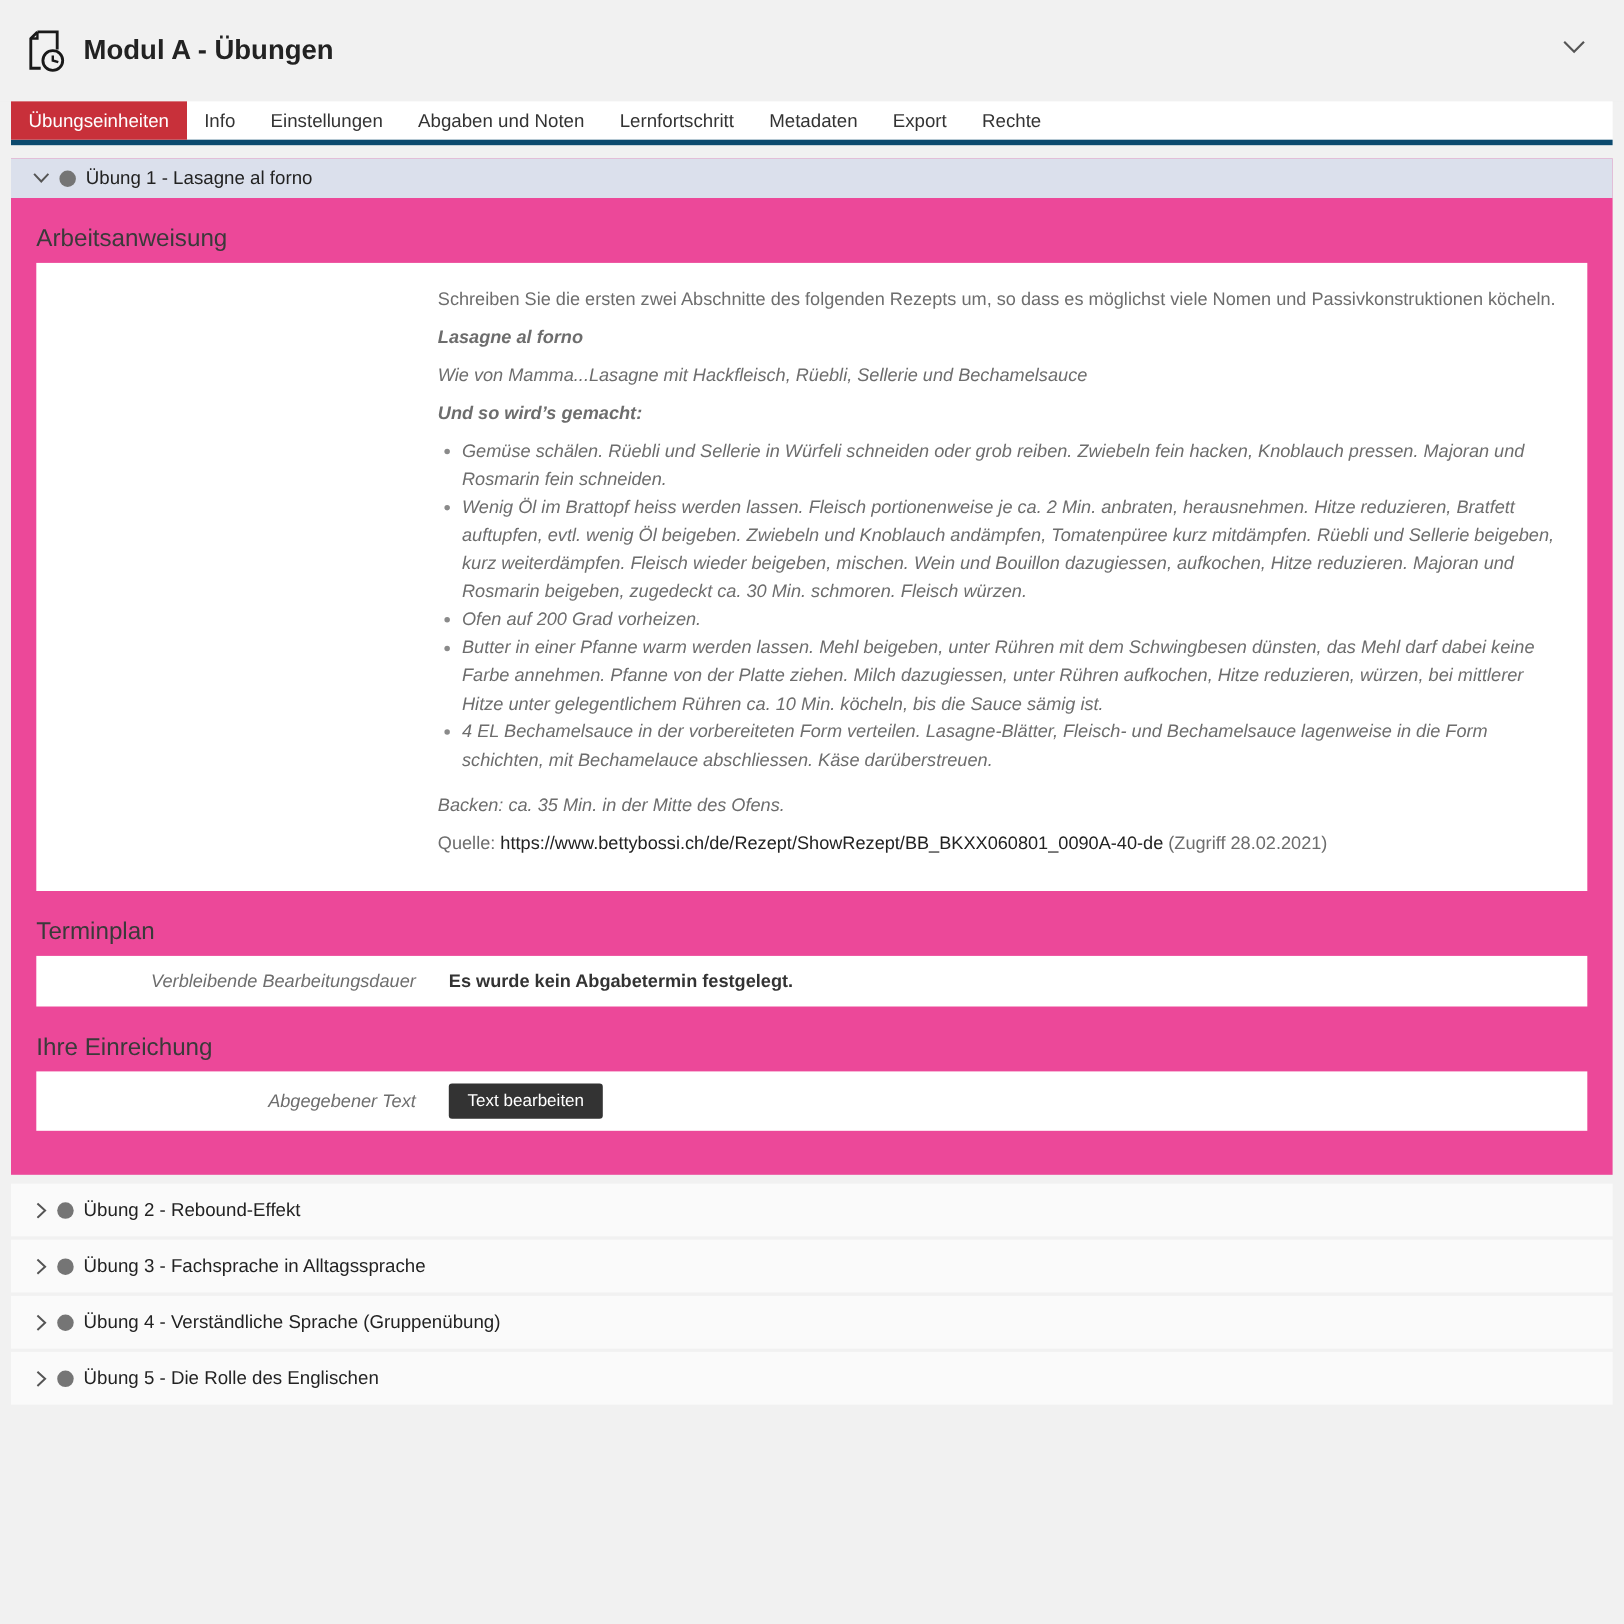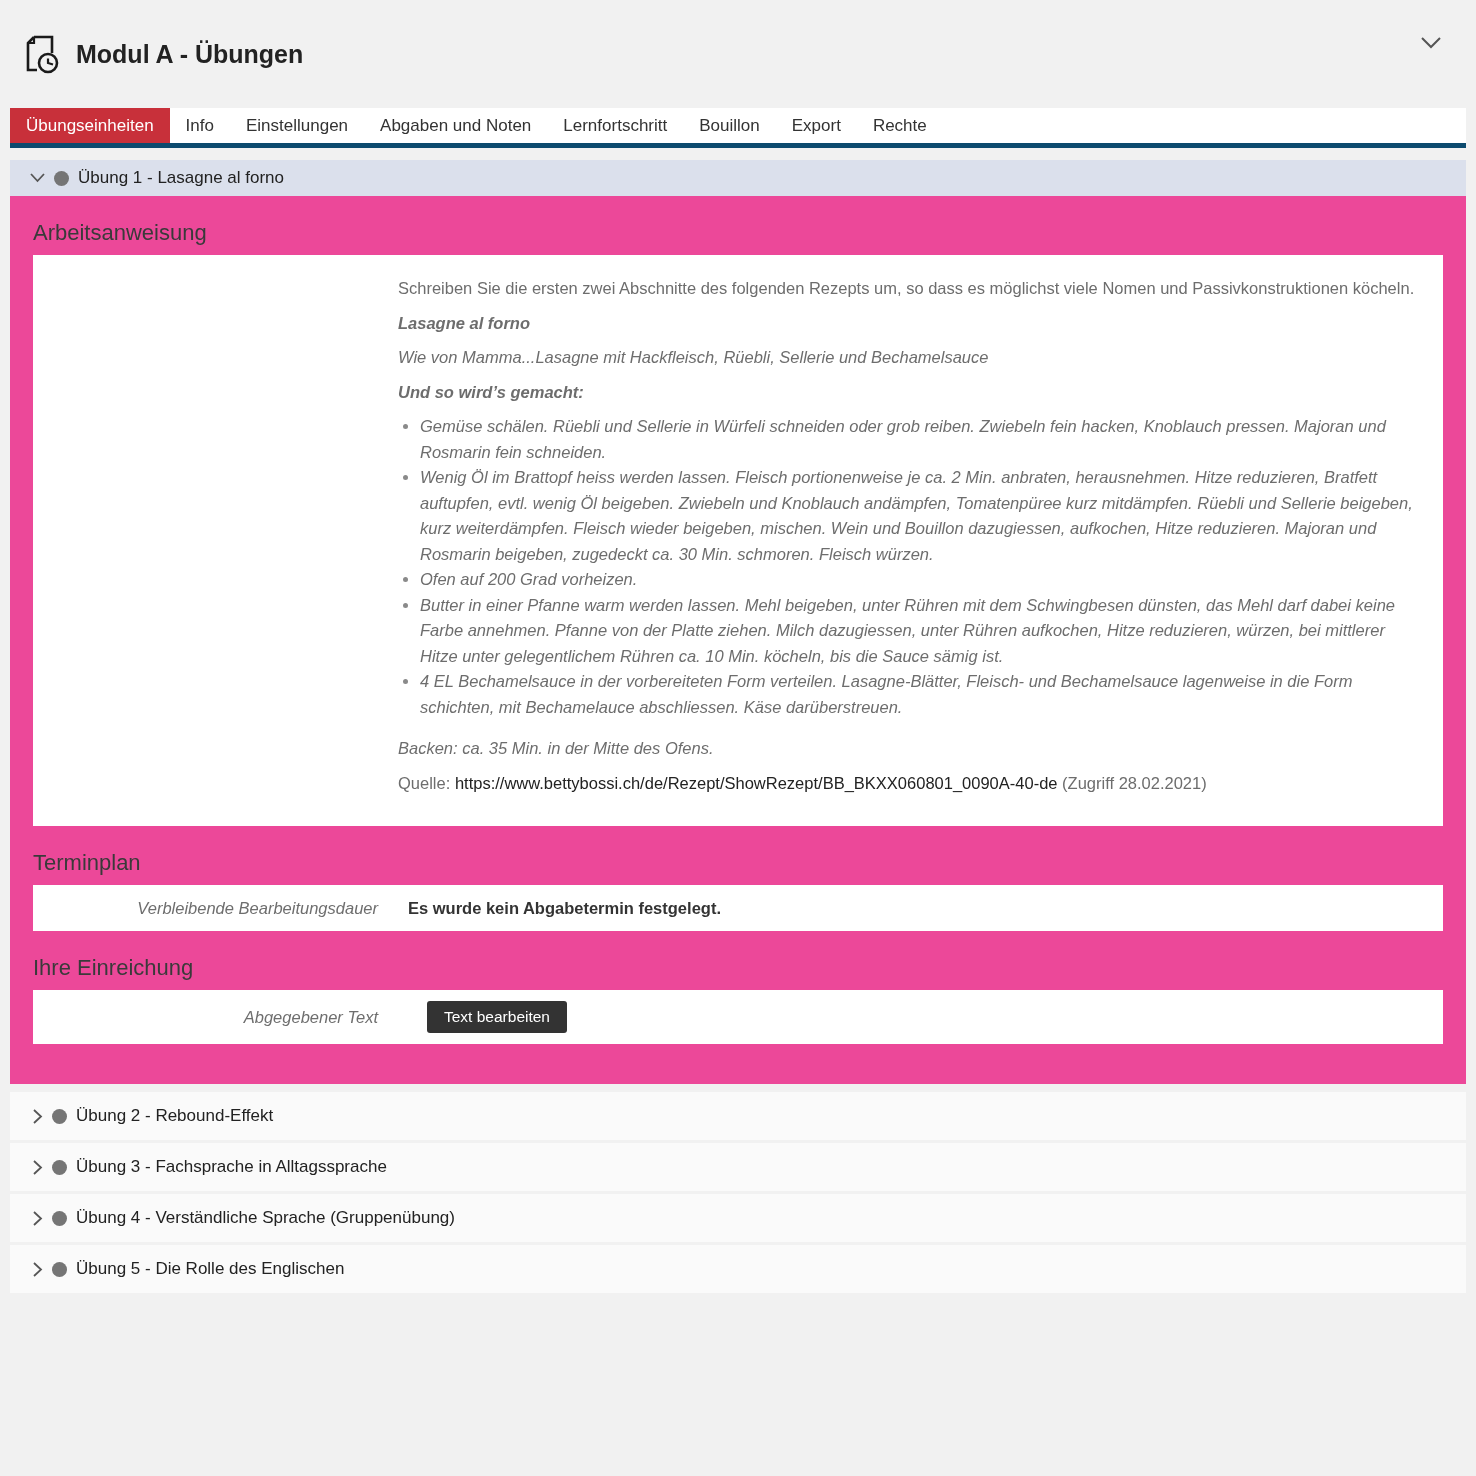--- a/index.html
+++ b/index.html
@@ -8,21 +8,21 @@
     width: 1476px; height: 1476px;
     background: #f1f1f1;
     font-family: "Liberation Sans", sans-serif;
     color: #333;
     overflow: hidden;
   }
 
   
   .app-header {
     position: relative;
-    height: 108px;
+    height: 92px;
     display: flex;
     align-items: center;
     padding: 18px 20px;
     background: #f1f1f1;
   }
   .app-header .title {
     font-size: 25px;
     font-weight: bold;
     color: #222;
     margin-left: 14px;
@@ -110,21 +110,21 @@
   .source-line { margin: 6px 0 0 !important; }
   .source-url { color: #222; text-decoration: none; cursor: pointer; }
 
   .form-row {
     background: #fff;
     margin: 0 23px;
     display: flex;
     align-items: center;
     min-height: 46px;
   }
-  .form-row.tall { min-height: 54px; gap: 19px; }
+  .form-row.tall { min-height: 54px; }
   .form-label {
     width: 345px;
     flex: none;
     text-align: right;
     font-style: italic;
     color: #6e6e6e;
     font-size: 16.5px;
   }
   .form-value {
     margin-left: 30px;
@@ -178,21 +178,21 @@
   </span>
 </div>
 
 <div class="nav-block">
   <div class="tabbar">
     <div class="tab active">Übungseinheiten</div>
     <div class="tab">Info</div>
     <div class="tab">Einstellungen</div>
     <div class="tab">Abgaben und Noten</div>
     <div class="tab">Lernfortschritt</div>
-    <div class="tab">Bouillon</div>
+    <div class="tab">Metadaten</div>
     <div class="tab">Export</div>
     <div class="tab">Rechte</div>
   </div>
 </div>
 
 <div class="panel">
   <div class="exercise-header">
     <span class="chev">
       <svg width="15" height="10" viewBox="0 0 15 10">
           <polyline points="1,1 7.5,8 14,1" fill="none" stroke="#555" stroke-width="1.8"></polyline>

